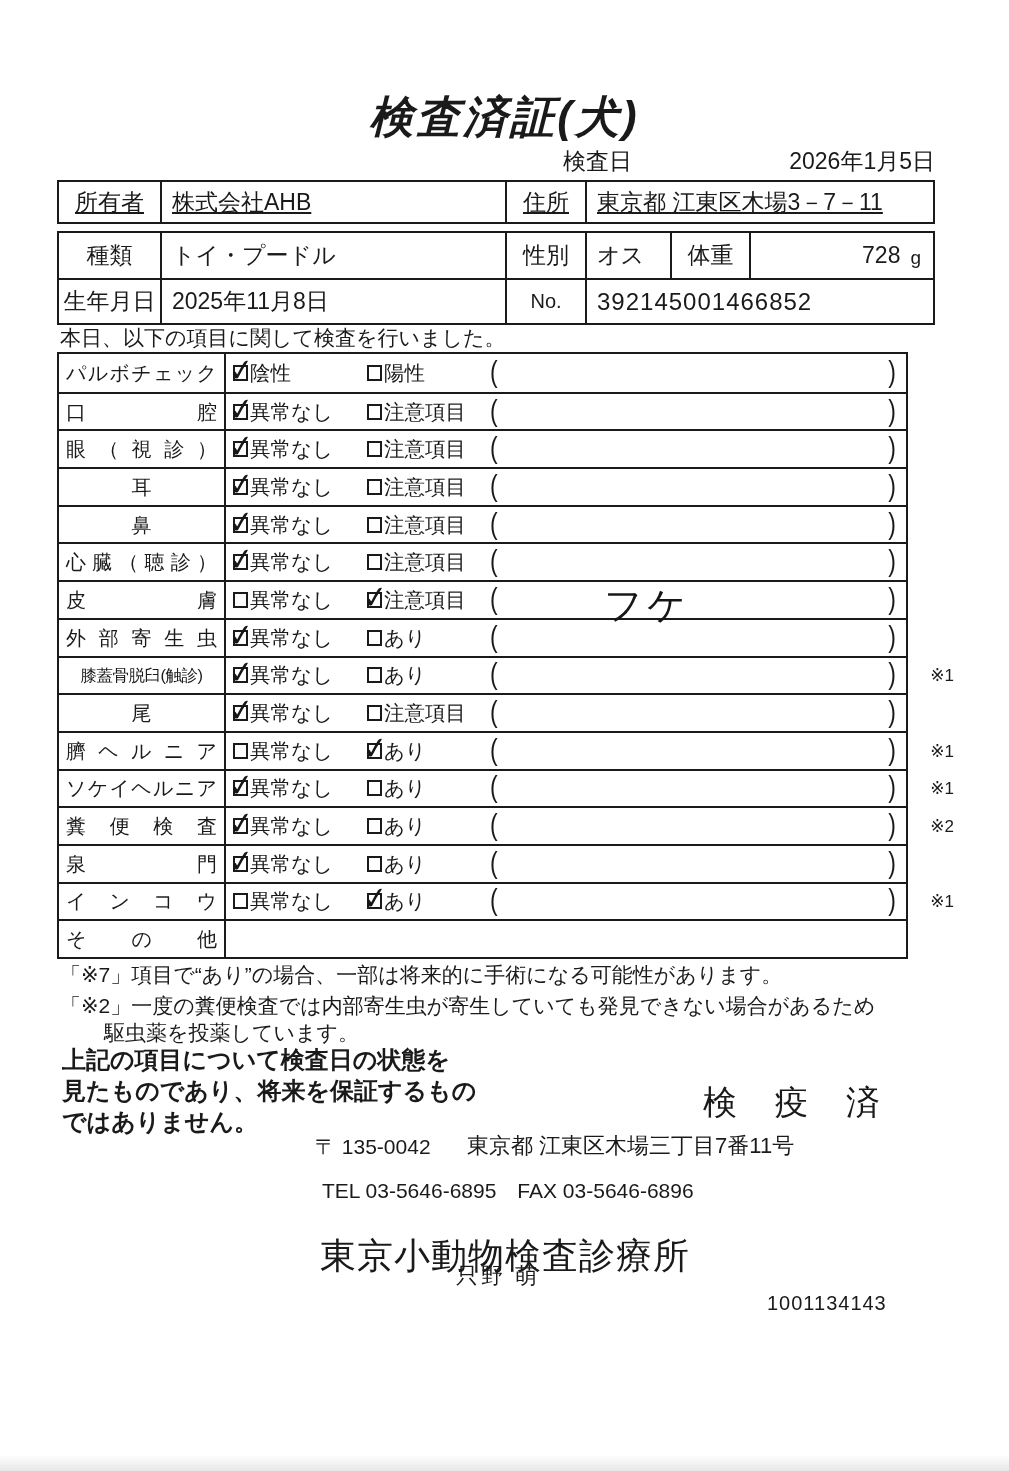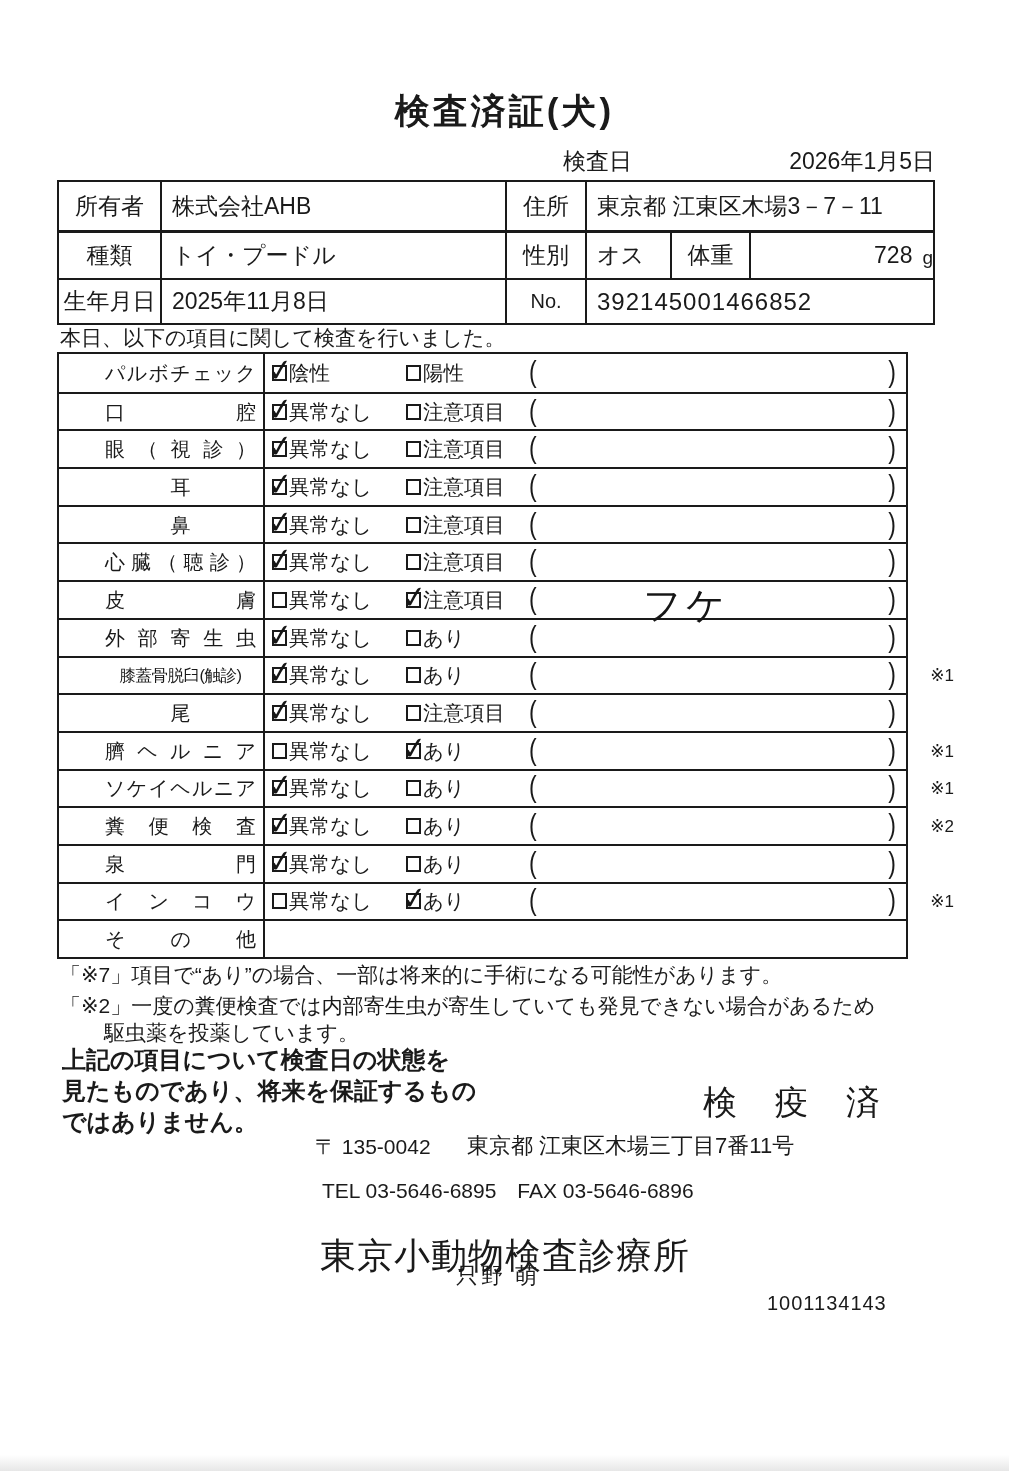--- a/index.html
+++ b/index.html
@@ -3,52 +3,52 @@
 <meta charset="utf-8">
 <style>
   html,body{margin:0;padding:0;background:#9a9a9a;}
   #page{
     position:relative;width:1009px;height:1471px;margin:0 auto;
     background:#ffffff;color:#1a1a1a;overflow:hidden;
     font-family:"Liberation Sans","DejaVu Sans",sans-serif;
   }
   .abs{position:absolute;}
   
-  .doc-title{left:0;right:0;top:88px;text-align:center;font-size:35px;font-weight:600;letter-spacing:3px;}
+  .doc-title{left:0;right:0;top:88px;text-align:center;font-size:44px;font-weight:600;letter-spacing:3px;font-style:italic;}
   .insp-label{left:563px;top:146px;font-size:23px;font-weight:500;}
   .insp-date{top:146px;right:74px;font-size:23px;font-weight:500;}
   
   .itable{border:2px solid #1a1a1a;box-sizing:border-box;}
   .itable .irow{display:flex;box-sizing:border-box;}
   .itable .irow + .irow{border-top:2px solid #1a1a1a;}
   .icell{box-sizing:border-box;display:flex;align-items:center;font-size:23px;overflow:hidden;white-space:nowrap;}
   .icell.lab{justify-content:center;font-weight:500;}
   .icell.val{padding-left:10px;font-weight:500;}
   .icell.bR{border-right:2px solid #1a1a1a;}
-  #owner-table{left:57px;top:180px;width:878px;height:52px;}
+  #owner-table{left:57px;top:180px;width:878px;height:44px;text-decoration:underline;}
   #pet-table{left:57px;top:231px;width:878px;height:94px;}
   #owner-table .irow,#pet-table .irow{height:100%;}
   #pet-table .irow{height:45px;}
   .w-103{width:103px;flex:none;}
   .w-345{width:345px;flex:none;}
   .w-80{width:80px;flex:none;}
   .w-85{width:85px;flex:none;}
   .w-100{width:79px;flex:none;}
   .grow{flex:1;}
-  .weight-cell{justify-content:flex-end;}
+  .weight-cell{justify-content:flex-end;padding-right:12px;}
   .weight-unit{font-size:19px;margin-left:10px;position:relative;top:2px;}
   .no-cell{justify-content:center;font-size:20px;}
   .num-val{font-size:24px;letter-spacing:1px;}
   .intro{left:60px;top:324px;font-size:21px;font-weight:500;}
   
   #ctable{left:57px;top:352px;width:851px;border:2px solid #1a1a1a;box-sizing:border-box;}
   .crow{display:flex;height:37.7px;box-sizing:border-box;}
   .crow + .crow{border-top:2px solid #1a1a1a;justify-content:space-between;}
   .clabel{width:167px;flex:none;border-right:2px solid #1a1a1a;box-sizing:border-box;
-          display:flex;align-items:center;padding:0 7px;margin-left:39px;}
+          display:flex;align-items:center;padding:0 7px;}
   .clabel-inner{display:block;width:100%;font-size:20px;line-height:20px;white-space:nowrap;}
   .al-justify .clabel-inner{text-align:justify;text-align-last:justify;white-space:normal;}
   .al-center .clabel-inner{text-align:center;}
   .al-tight .clabel-inner{text-align:center;font-size:16.5px;letter-spacing:-0.5px;}
   .ccontent{flex:1;position:relative;}
   .opt{position:absolute;top:50%;transform:translateY(-50%);display:flex;align-items:center;white-space:nowrap;}
   .opt1{left:7px;}
   .opt2{left:141px;}
   .optlabel{font-size:20.5px;font-weight:500;margin-left:2px;}
   .box{width:15px;height:16px;border:2px solid #1a1a1a;box-sizing:border-box;display:inline-block;position:relative;flex:none;}

